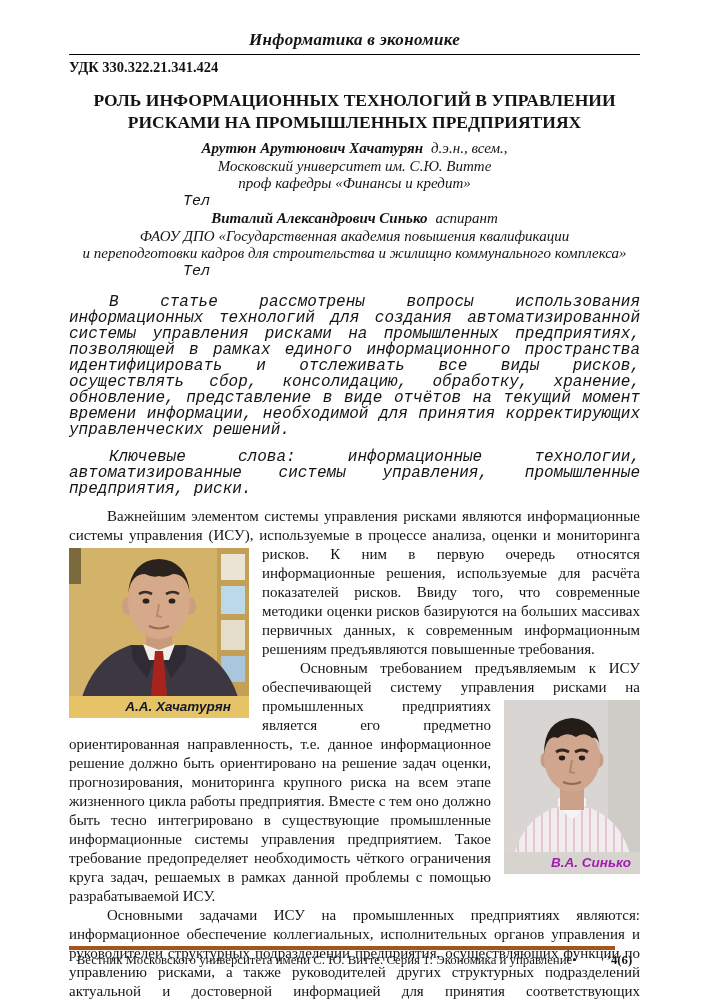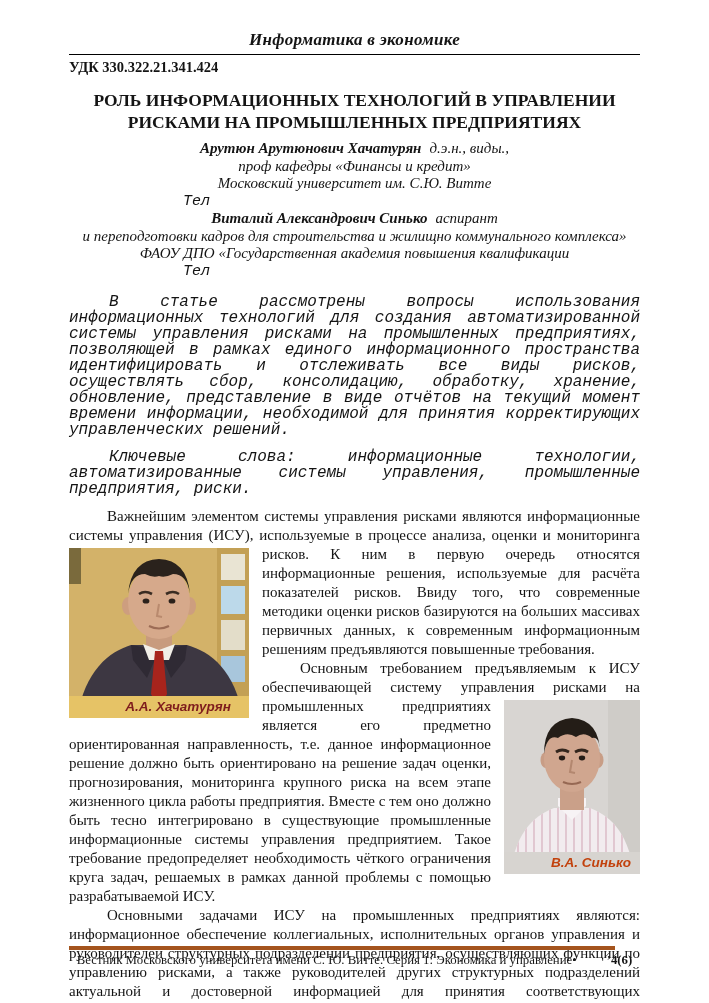--- a/index.html
+++ b/index.html
@@ -40,22 +40,22 @@
 
   .photo-frame { position:relative; display:block; overflow:hidden; }
   .photo-left  { float:left;  width:180px; height:170px; margin:3px 13px 5px 0; }
   .photo-right { float:right; width:136px; height:174px; margin:3px 0 5px 13px; }
   .photo-frame svg { display:block; }
   .photo-caption {
     position:absolute; left:0; right:0; bottom:0; height:22px; line-height:22px;
     text-align:center; font-weight:bold; font-style:italic; font-size:13.5px;
     font-family:"Liberation Sans","DejaVu Sans",sans-serif;
   }
-  .caption-1 { background:#e6c366; color:#7f1d1d;margin-top:12px; }
-  .caption-2 { background:#d7d4d0; color:#c2410c; }
+  .caption-1 { background:#e6c366; color:#0f172a;margin-top:12px; }
+  .caption-2 { background:#d7d4d0; color:#a21caf; }
 
   .footer-rule {
     position:absolute; left:69px; top:938px; width:546px; height:4px;
     background:#a4541d; border:none;
   }
   .footer {
     position:absolute; left:69px; top:953px; width:571px;
     font-size:12.8px; text-align:center; white-space:nowrap;
   }
   .footer-issue { font-weight:bold; margin-left:30px; }
@@ -68,30 +68,30 @@
 
     <div class="running-head">Информатика в экономике</div>
     <hr class="head-rule">
 
     <div class="udk">УДК 330.322.21.341.424</div>
 
     <h1 class="article-title">РОЛЬ ИНФОРМАЦИОННЫХ ТЕХНОЛОГИЙ В УПРАВЛЕНИИ РИСКАМИ НА ПРОМЫШЛЕННЫХ ПРЕДПРИЯТИЯХ</h1>
 
     <div class="authors">
       <div>
-        <span class="author-name">Арутюн Арутюнович Хачатурян</span><span class="author-degree">д.э.н., виды.,</span>
+        <span class="author-name">Арутюн Арутюнович Хачатурян</span><span class="author-degree">д.э.н., всем.,</span>
       </div>
+      <div>Московский университет им. С.Ю. Витте</div>
       <div>проф кафедры «Финансы и кредит»</div>
-      <div>Московский университет им. С.Ю. Витте</div>
       <div class="tel-line">Тел</div>
       <div>
         <span class="author-name">Виталий Александрович Синько</span><span class="author-degree">аспирант</span>
       </div>
+      <div>ФАОУ ДПО «Государственная академия повышения квалификации</div>
       <div>и переподготовки кадров для строительства и жилищно коммунального комплекса»</div>
-      <div>ФАОУ ДПО «Государственная академия повышения квалификации</div>
       <div class="tel-line">Тел</div>
     </div>
 
     <p class="abstract">В статье рассмотрены вопросы использования информационных технологий для создания автоматизированной системы управления рисками на промышленных предприятиях, позволяющей в рамках единого информационного пространства идентифицировать и отслеживать все виды рисков, осуществлять сбор, консолидацию, обработку, хранение, обновление, представление в виде отчётов на текущий момент времени информации, необходимой для принятия корректирующих управленческих решений.</p>
     <p class="keywords">Ключевые слова: информационные технологии, автоматизированные системы управления, промышленные предприятия, риски.</p>
 
     <div class="body-text">
 
       <p><span>Важнейшим элементом системы управления рисками являются информационные системы управления (ИСУ), используемые в процессе анализа, оценки и мониторинга </span><span class="photo-frame photo-left">
             <svg width="180" height="170" viewBox="0 0 180 170">

